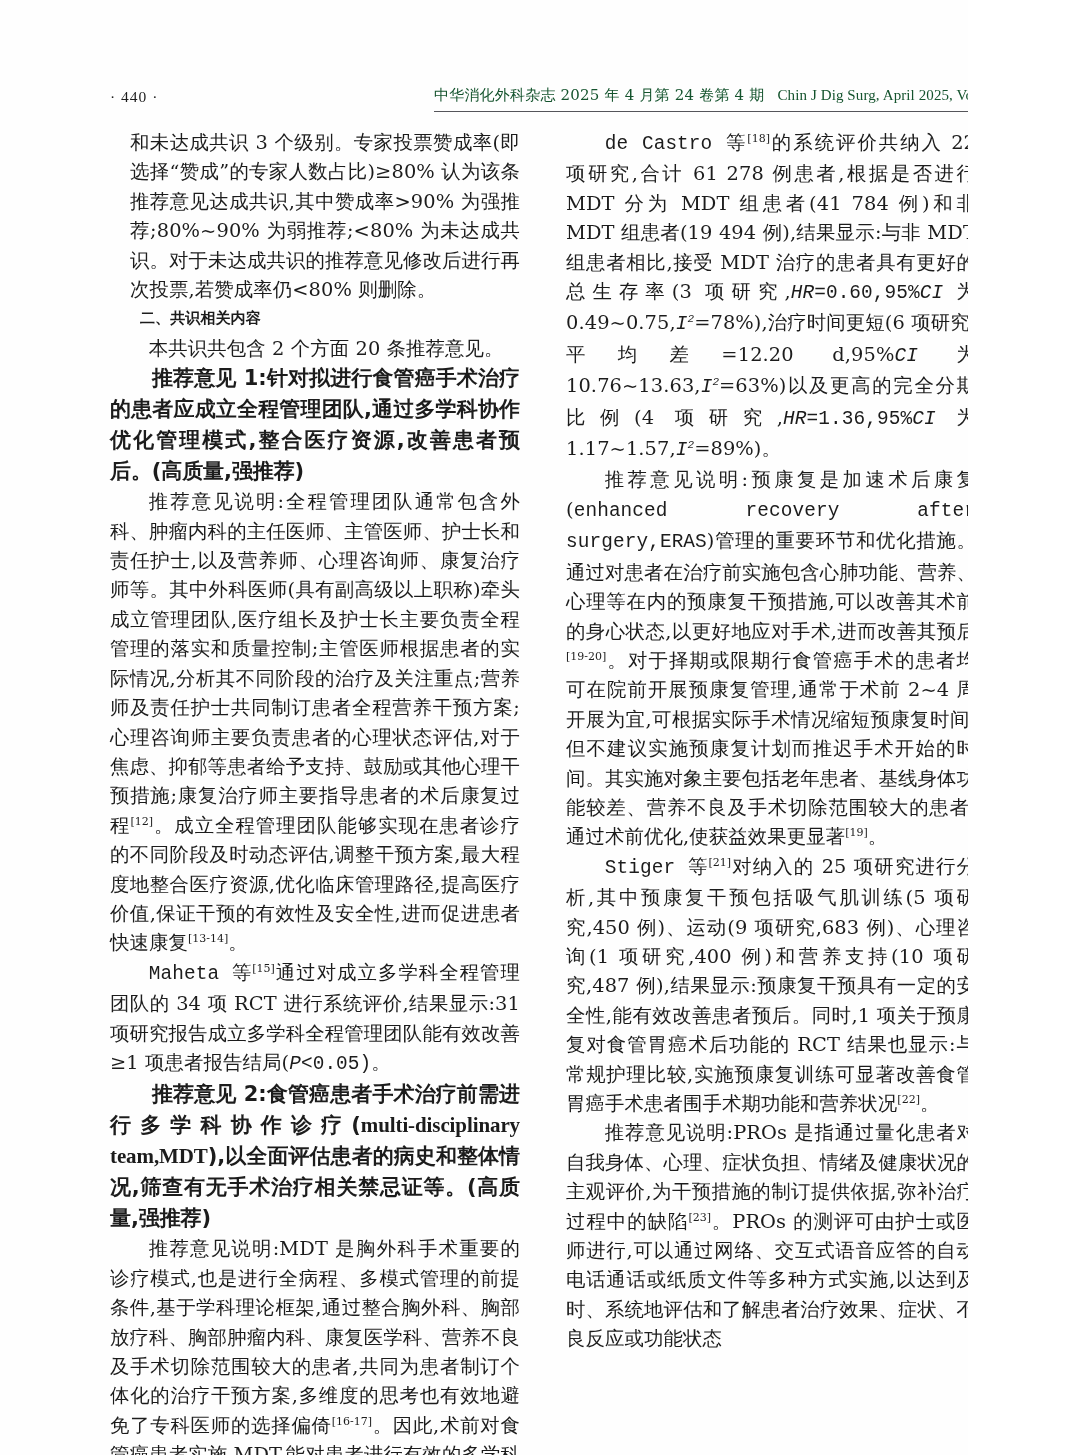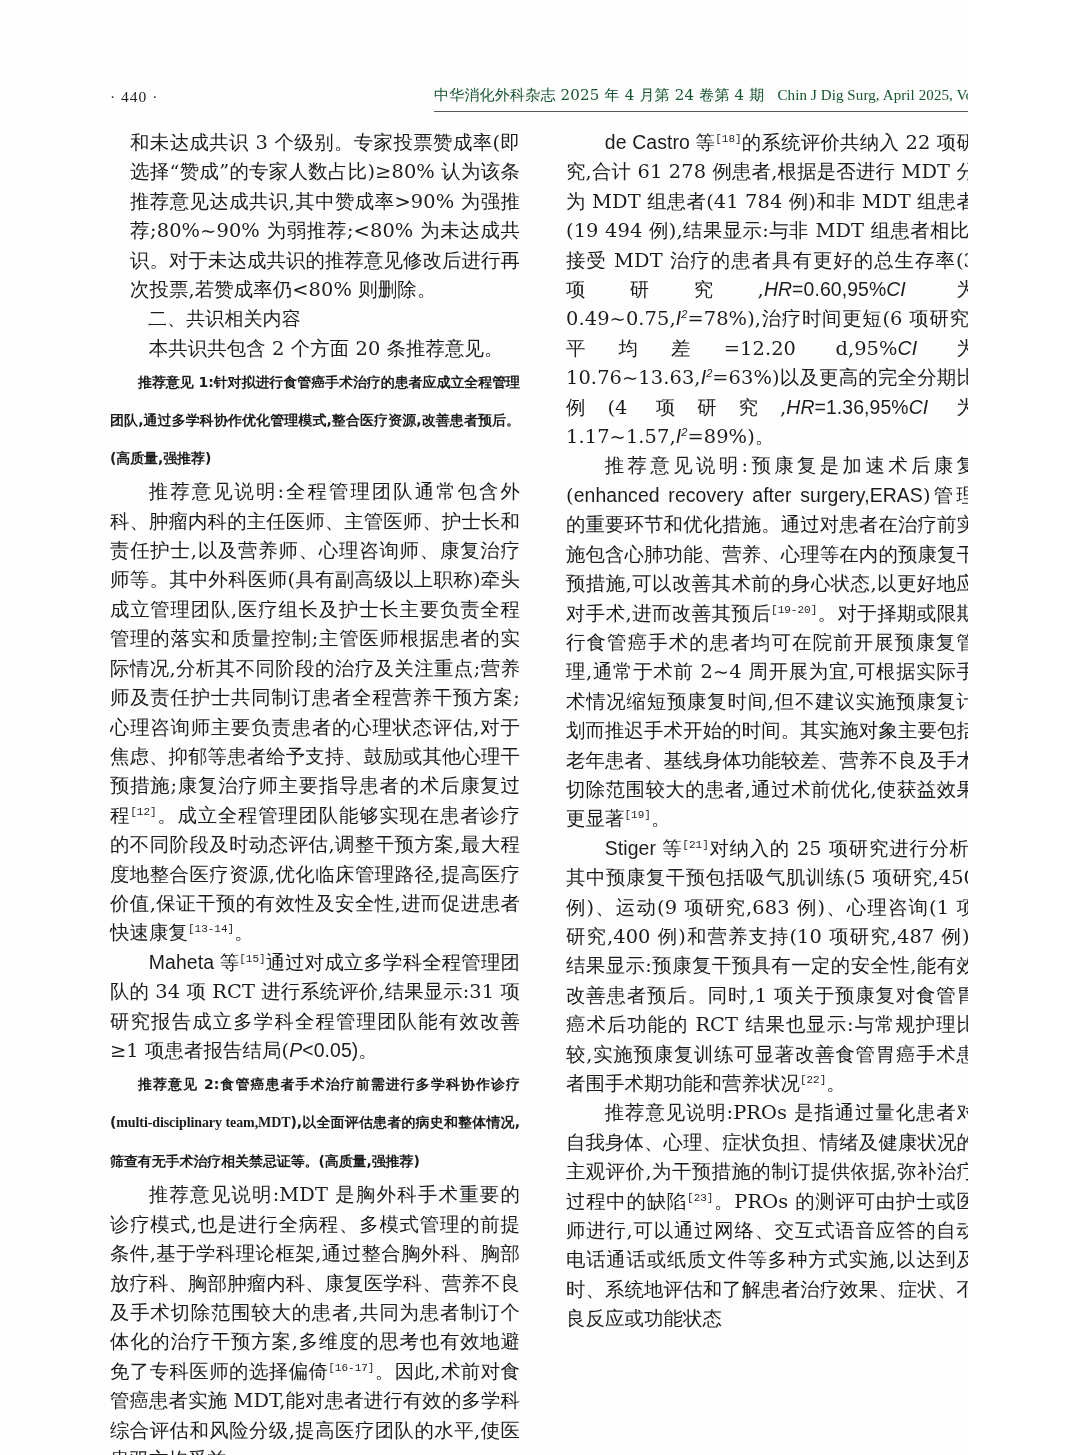--- a/index.html
+++ b/index.html
@@ -84,45 +84,45 @@
     text-indent: 2em;
     letter-spacing: 0.1px;
     font-family: "DejaVu Serif", "Liberation Serif", serif;
   }
   p.noindent { text-indent: 0; margin-left: 20px; }
 
   
   p.rec {
     font-weight: bold;
     font-family: "DejaVu Sans", "Liberation Sans", sans-serif;
-    font-size: 14px;
-    line-height: 38px;
+    font-size: 21px;
+    line-height: 31px;
     letter-spacing: -0.1px;
   }
   p.rec .lat {
     font-family: "Liberation Serif", "DejaVu Serif", serif;
     font-weight: bold;
     margin-top: 48px;
   }
 
   
   p.section-head {
     font-family: "DejaVu Serif", "Liberation Serif", serif;
-    font-size: 19px;
+    font-size: 15px;
+    font-weight: bold;
   }
 
   sup {
     font-size: 11px;
     vertical-align: super;
     line-height: 0;
     letter-spacing: 0;
-    font-family: Liberation Mono, monospace;
   }
   .it { font-style: italic; }
-  .lat { font-family: Liberation Sans, sans-serif; }
+  .lat { font-family: Liberation Mono, monospace; }
 </style>
 </head>
 <body>
 
 <div class="page">
 
   <div class="running-head">
     <div class="folio">·  440  ·</div>
     <div class="journal-line">
       <span class="cn">中华消化外科杂志 2025 年 4 月第 24 卷第 4 期</span><span class="en">Chin J Dig Surg, April 2025, Vol. 24, No. 4</span>

